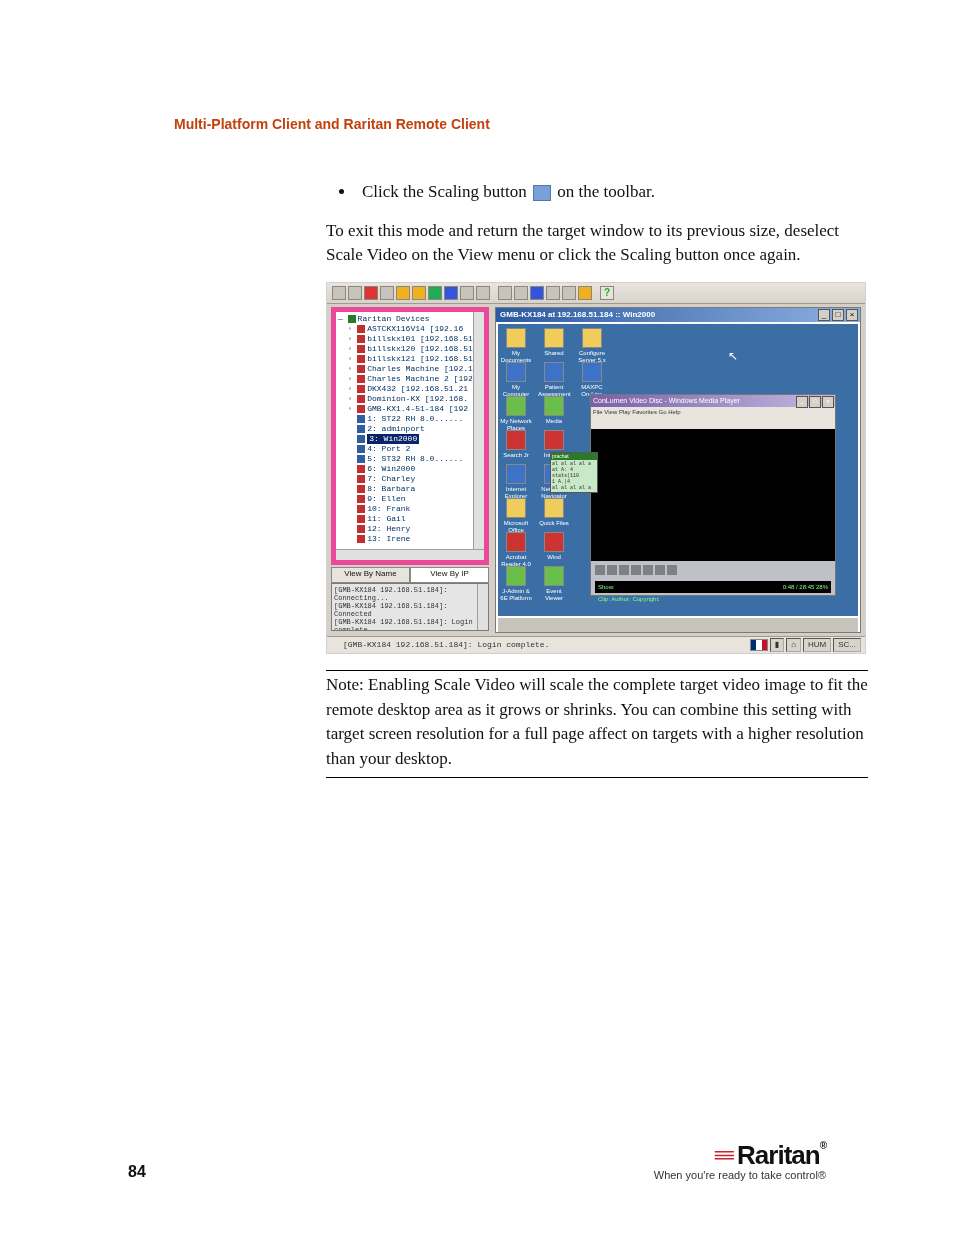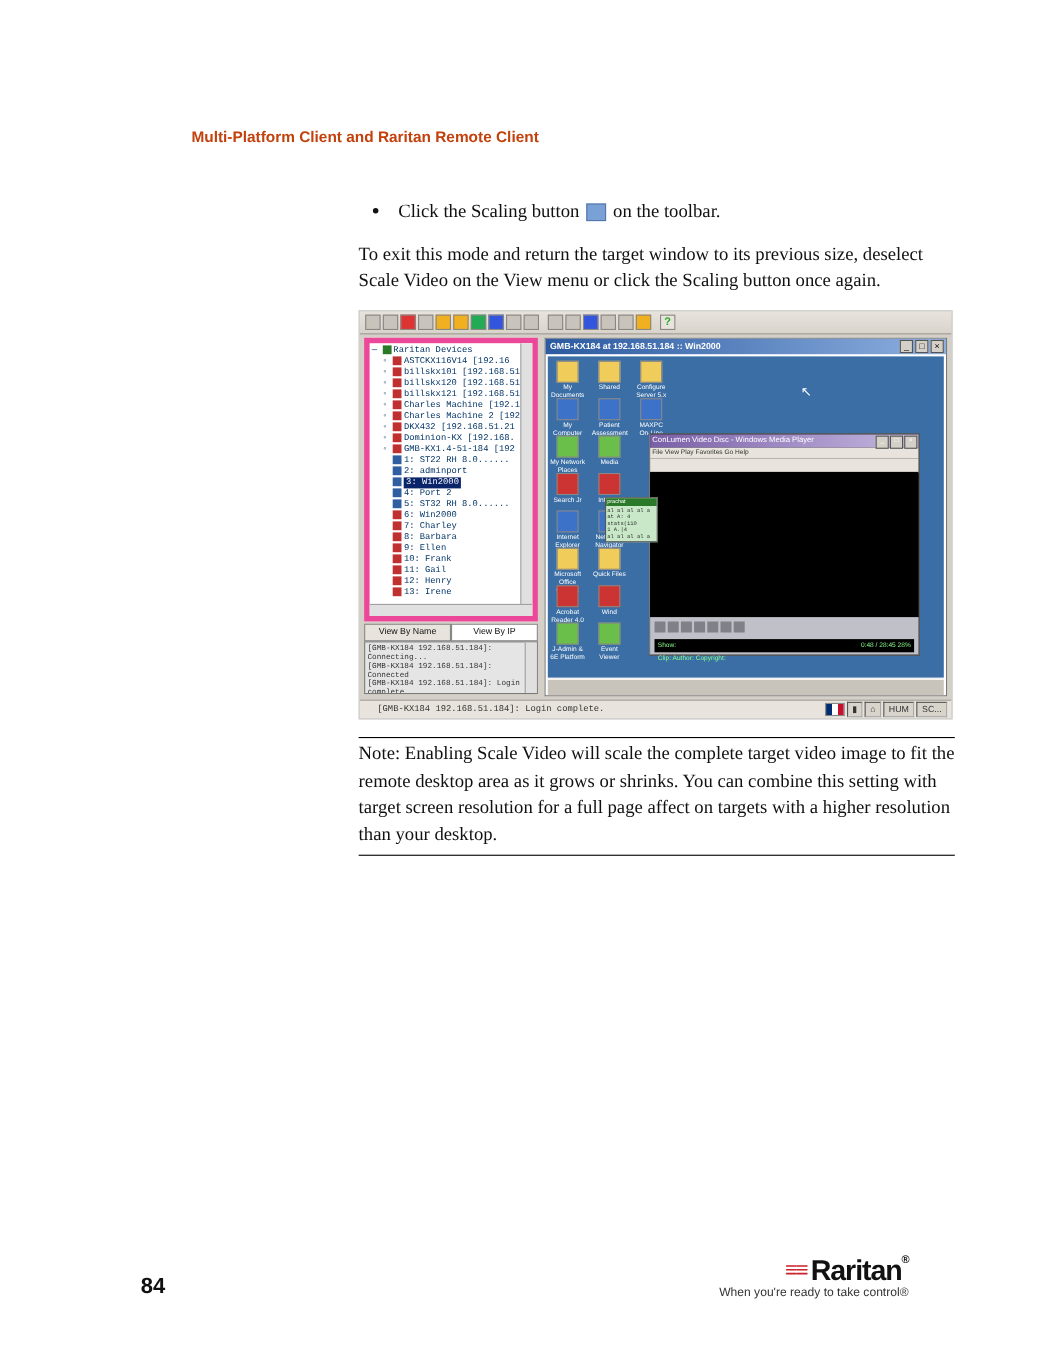--- a/index.html
+++ b/index.html
@@ -363,21 +363,21 @@
     bottom: 54px;
     left: 128px;
     right: 128px;
     display: flex;
     justify-content: space-between;
     align-items: flex-end;
   }
   .page-num {
     font-family: Arial, Helvetica, sans-serif;
     font-weight: bold;
-    font-size: 20px;
+    font-size: 16px;
   }
   .logo {
     text-align: right;
   }
   .logo-main {
     display: flex;
     align-items: center;
     justify-content: flex-end;
   }
   .logo-mark {

